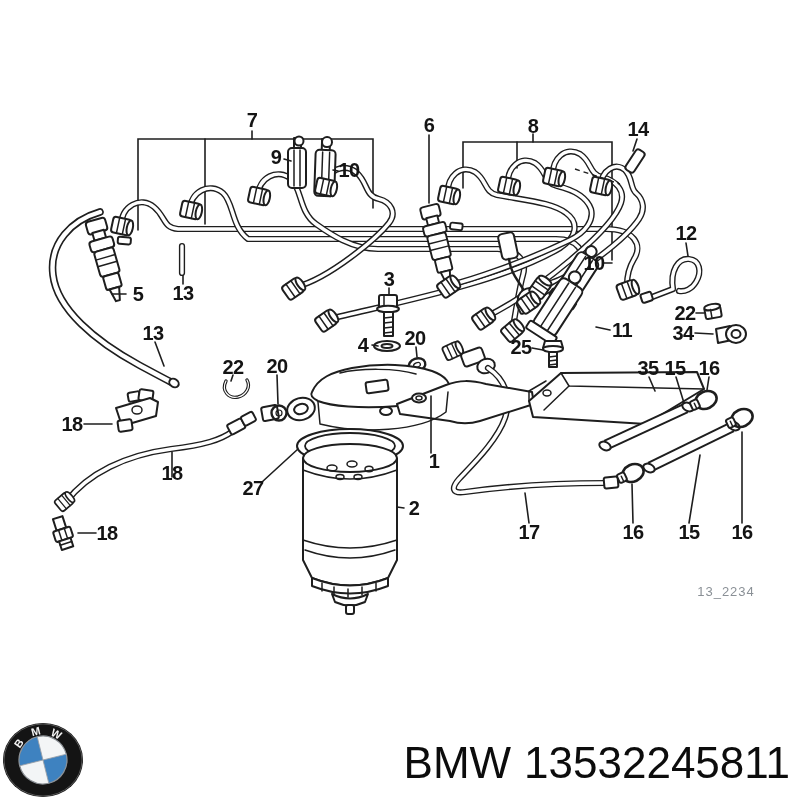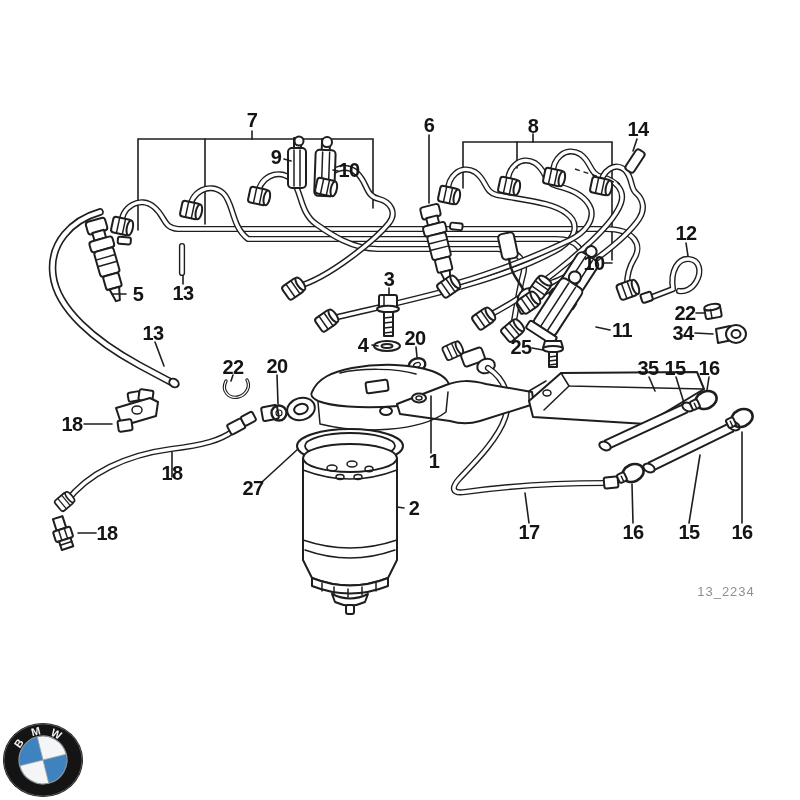--- a/index.html
+++ b/index.html
@@ -396,14 +396,17 @@
       <line x1="17" y1="38" x2="65" y2="38" stroke="#9aa0a6" stroke-width="0.8"></line>
       <line x1="41" y1="14" x2="41" y2="62" stroke="#9aa0a6" stroke-width="0.8"></line>
     </g>
     <g fill="#f2f2f2" font-family="Liberation Sans, sans-serif" font-size="11" font-weight="700" text-anchor="middle">
       <text x="41" y="12.5" transform="rotate(-55 41 38)">B</text>
       <text x="41" y="12.5" transform="rotate(-14 41 38)">M</text>
       <text x="41" y="12.5" transform="rotate(27 41 38)">W</text>
     </g>
   </svg>
 
+  <div class="pn">
+    <span class="brand">BMW</span><span class="num">13532245811</span>
+  </div>
 
 </div>
 
 </body></html>

